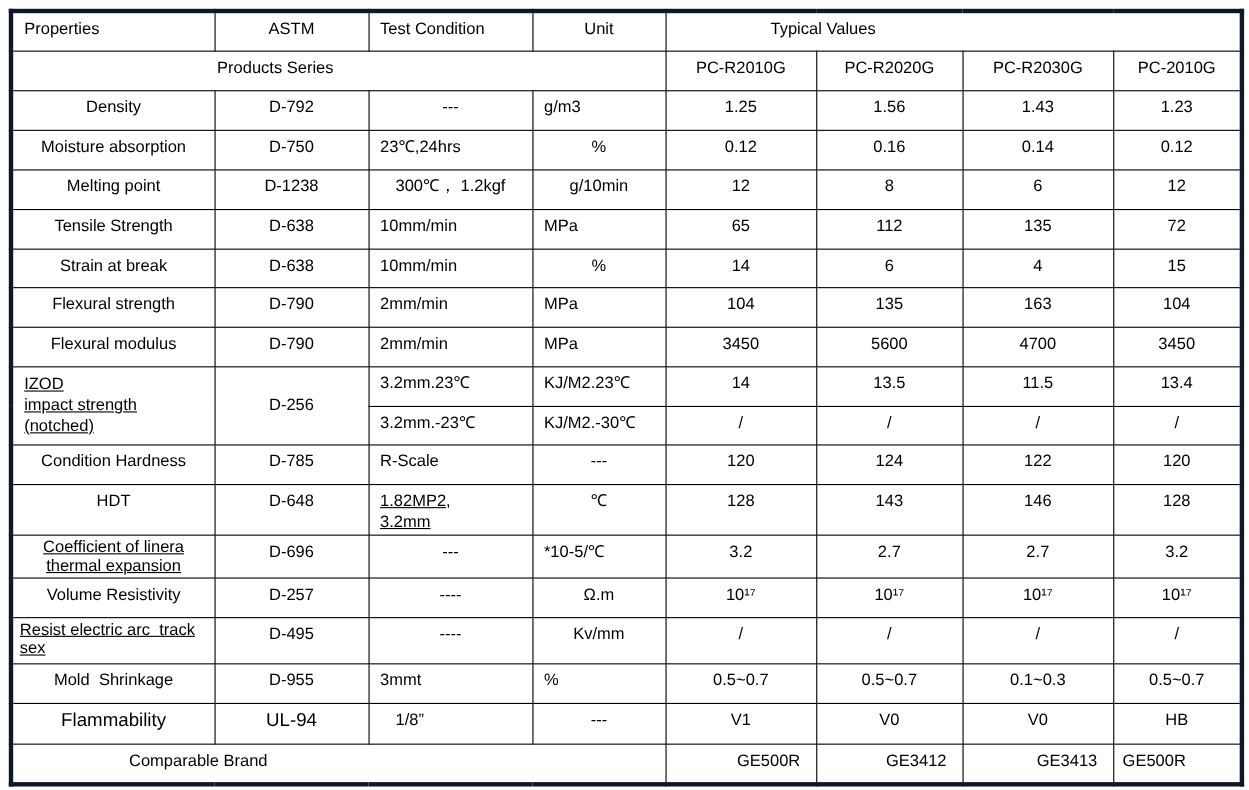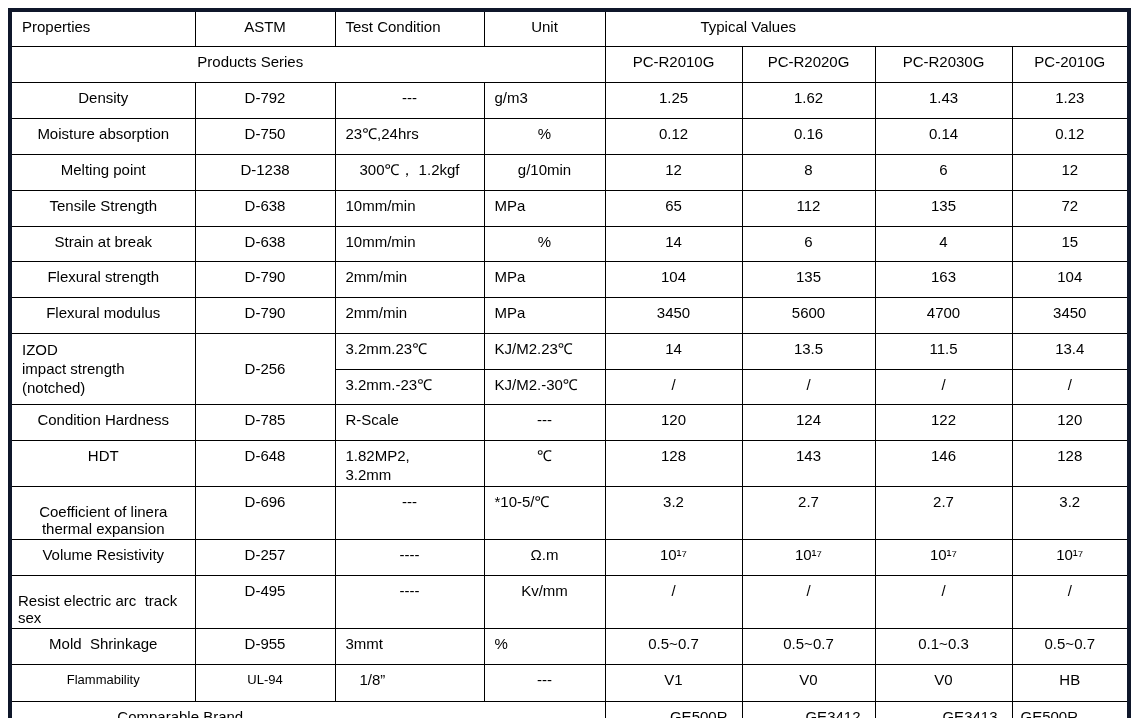--- a/index.html
+++ b/index.html
@@ -11,24 +11,24 @@
     border-collapse:collapse;table-layout:fixed;
     margin:8px 0 0 8px;border:4px solid #0f172a;background:#fff;
   }
   td{
     border:1px solid #000;
     font-size:15px;line-height:19px;
     vertical-align:top;padding:5px 4px 2px 4px;
     text-align:center;overflow:hidden;
   }
   .l{text-align:left;padding-left:10px;}
-  .ml{white-space:pre-line;}
+  .ml{white-space:pre-line;text-decoration:underline;}
   .vmid{vertical-align:middle;padding-top:2px;}
-  .two{line-height:17px;padding-top:16px;}
-  .small{font-size:13px;margin-top:23px;}
+  .two{line-height:17px;padding-top:2px;}
+  .small{font-size:17px;margin-top:23px;}
   .ps-label{padding-right:120px;}
   .tv-label{padding-right:240px;}
   .cb-label{padding-right:260px;}
   .brand-r{text-align:right;padding-right:14px;}
   .brand-l{text-align:left;padding-left:8px;}
   tr.h36{height:36px;} tr.h35{height:35px;} tr.h45{height:45px;}
   tr.h42{height:42px;} tr.h37{height:37px;}
 </style>
 </head>
 <body>
@@ -61,21 +61,21 @@
     <td>PC-R2030G</td>
     <td>PC-2010G</td>
   </tr>
 
   <tr class="h36">
     <td>Density</td>
     <td>D-792</td>
     <td>---</td>
     <td class="l">g/m3</td>
     <td>1.25</td>
-    <td>1.62</td>
+    <td>1.56</td>
     <td>1.43</td>
     <td>1.23</td>
   </tr>
 
   <tr class="h36">
     <td>Moisture absorption</td>
     <td>D-750</td>
     <td class="l">23℃,24hrs</td>
     <td>%</td>
     <td>0.12</td>

